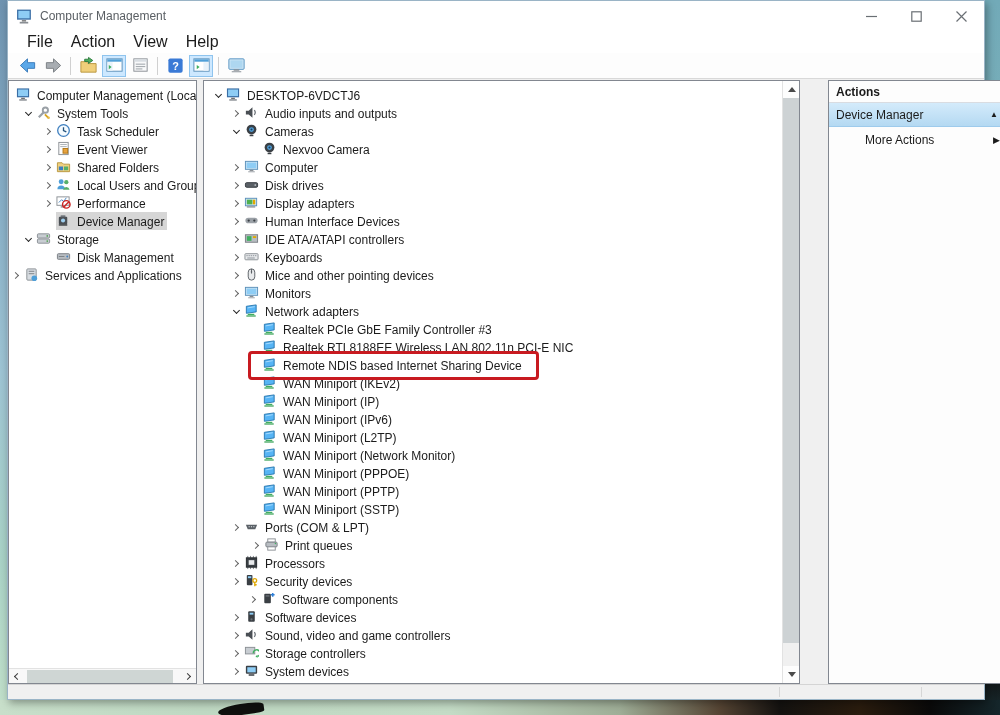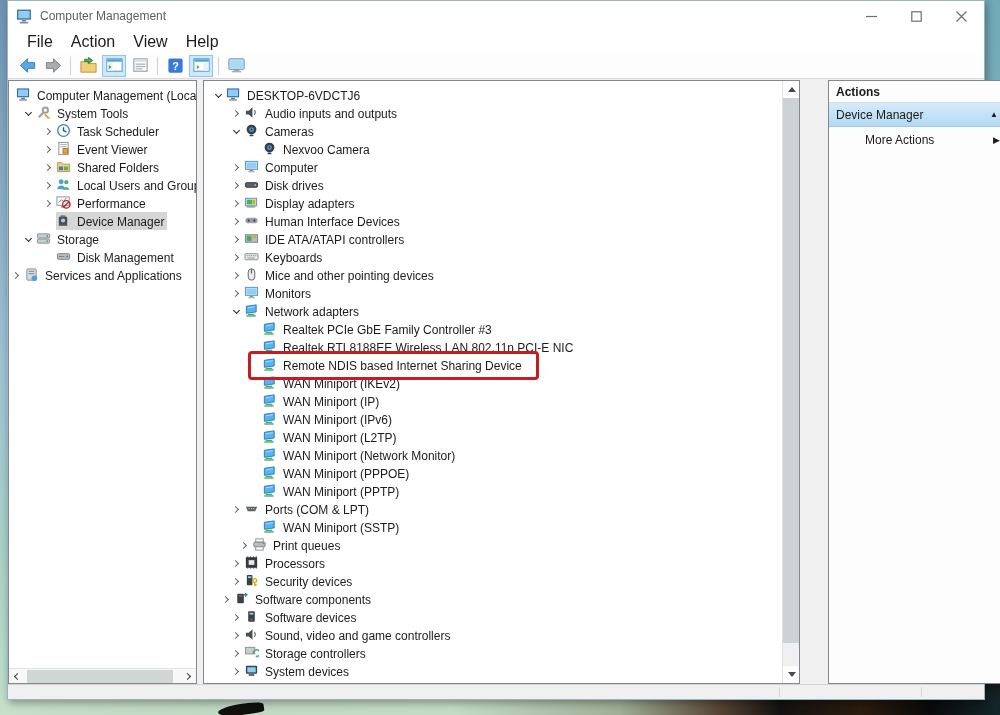--- a/index.html
+++ b/index.html
@@ -669,49 +669,49 @@
           <span class="row-inner">
             <span class="icon-box"><svg viewBox="0 0 16 16">
                 <path d="M2.5 3.5 L13 2 V9.5 L2.5 11 Z" fill="#56b4f5" stroke="#1f6fa8" stroke-width="0.9"></path>
                 <path d="M4 5.2 L11.5 3.9" stroke="#bfe6ff" stroke-width="0.8"></path>
                 <rect x="4" y="11.5" width="7" height="1.3" fill="#3fae5f"></rect>
                 <rect x="2.5" y="13.2" width="10" height="1.3" fill="#2f9e4f"></rect>
               </svg></span>
             <span class="row-label">WAN Miniport (PPTP)</span>
           </span>
         </div>
+        <div class="tree-row" style="padding-left: 43px;">
+          <span class="chev-box"></span>
+          <span class="row-inner">
+            <span class="icon-box"><svg viewBox="0 0 16 16">
+                <path d="M2.5 3.5 L13 2 V9.5 L2.5 11 Z" fill="#56b4f5" stroke="#1f6fa8" stroke-width="0.9"></path>
+                <path d="M4 5.2 L11.5 3.9" stroke="#bfe6ff" stroke-width="0.8"></path>
+                <rect x="4" y="11.5" width="7" height="1.3" fill="#3fae5f"></rect>
+                <rect x="2.5" y="13.2" width="10" height="1.3" fill="#2f9e4f"></rect>
+              </svg></span>
+            <span class="row-label">WAN Miniport (SSTP)</span>
+          </span>
+        </div>
         <div class="tree-row" style="padding-left: 25px;">
           <span class="chev-box">
             <span class="chev collapsed"></span>
           </span>
           <span class="row-inner">
             <span class="icon-box"><svg viewBox="0 0 16 16">
                 <path d="M2 6 h12 l-2 5 H4 Z" fill="#5a6066"></path>
                 <g fill="#cdd2d7">
                   <circle cx="5.5" cy="8.2" r="0.7"></circle>
                   <circle cx="8" cy="8.2" r="0.7"></circle>
                   <circle cx="10.5" cy="8.2" r="0.7"></circle>
                 </g>
               </svg></span>
             <span class="row-label">Ports (COM &amp; LPT)</span>
           </span>
         </div>
-        <div class="tree-row" style="padding-left: 43px;">
-          <span class="chev-box"></span>
-          <span class="row-inner">
-            <span class="icon-box"><svg viewBox="0 0 16 16">
-                <path d="M2.5 3.5 L13 2 V9.5 L2.5 11 Z" fill="#56b4f5" stroke="#1f6fa8" stroke-width="0.9"></path>
-                <path d="M4 5.2 L11.5 3.9" stroke="#bfe6ff" stroke-width="0.8"></path>
-                <rect x="4" y="11.5" width="7" height="1.3" fill="#3fae5f"></rect>
-                <rect x="2.5" y="13.2" width="10" height="1.3" fill="#2f9e4f"></rect>
-              </svg></span>
-            <span class="row-label">WAN Miniport (SSTP)</span>
-          </span>
-        </div>
-        <div class="tree-row" style="padding-left: 33px;">
+        <div class="tree-row" style="padding-left: 9px; margin-left: 36px;">
           <span class="chev-box">
             <span class="chev collapsed"></span>
           </span>
           <span class="row-inner">
             <span class="icon-box"><svg viewBox="0 0 16 16">
                 <rect x="4" y="2" width="8" height="3.5" fill="#fff" stroke="#8a8f94"></rect>
                 <rect x="2" y="5.5" width="12" height="5" rx="1" fill="#b8bdc2" stroke="#7a7f84"></rect>
                 <rect x="4" y="10.5" width="8" height="3.5" fill="#fff" stroke="#8a8f94"></rect>
                 <circle cx="12.2" cy="7" r="0.8" fill="#3fae5f"></circle>
               </svg></span>
@@ -740,21 +740,21 @@
           <span class="row-inner">
             <span class="icon-box"><svg viewBox="0 0 16 16">
                 <rect x="3" y="2" width="6" height="11" rx="1" fill="#3a3f44"></rect>
                 <rect x="4.2" y="3.5" width="3.6" height="2" fill="#8ecdf5"></rect>
                 <circle cx="11.5" cy="8" r="2" fill="none" stroke="#e0a800" stroke-width="1.4"></circle>
                 <path d="M11.5 10 v4 M11.5 12.5 h2" stroke="#e0a800" stroke-width="1.4"></path>
               </svg></span>
             <span class="row-label">Security devices</span>
           </span>
         </div>
-        <div class="tree-row" style="padding-left: 15px;">
+        <div class="tree-row" style="padding-left: 42px;">
           <span class="chev-box">
             <span class="chev collapsed"></span>
           </span>
           <span class="row-inner">
             <span class="icon-box"><svg viewBox="0 0 16 16">
                 <rect x="3.5" y="3" width="7" height="10" rx="1" fill="#3a3f44"></rect>
                 <rect x="5" y="4.5" width="4" height="1.5" fill="#6a7076"></rect>
                 <path d="M12.5 2 v4 M10.5 4 h4" stroke="#2f7fd6" stroke-width="1.6"></path>
               </svg></span>
             <span class="row-label">Software components</span>

